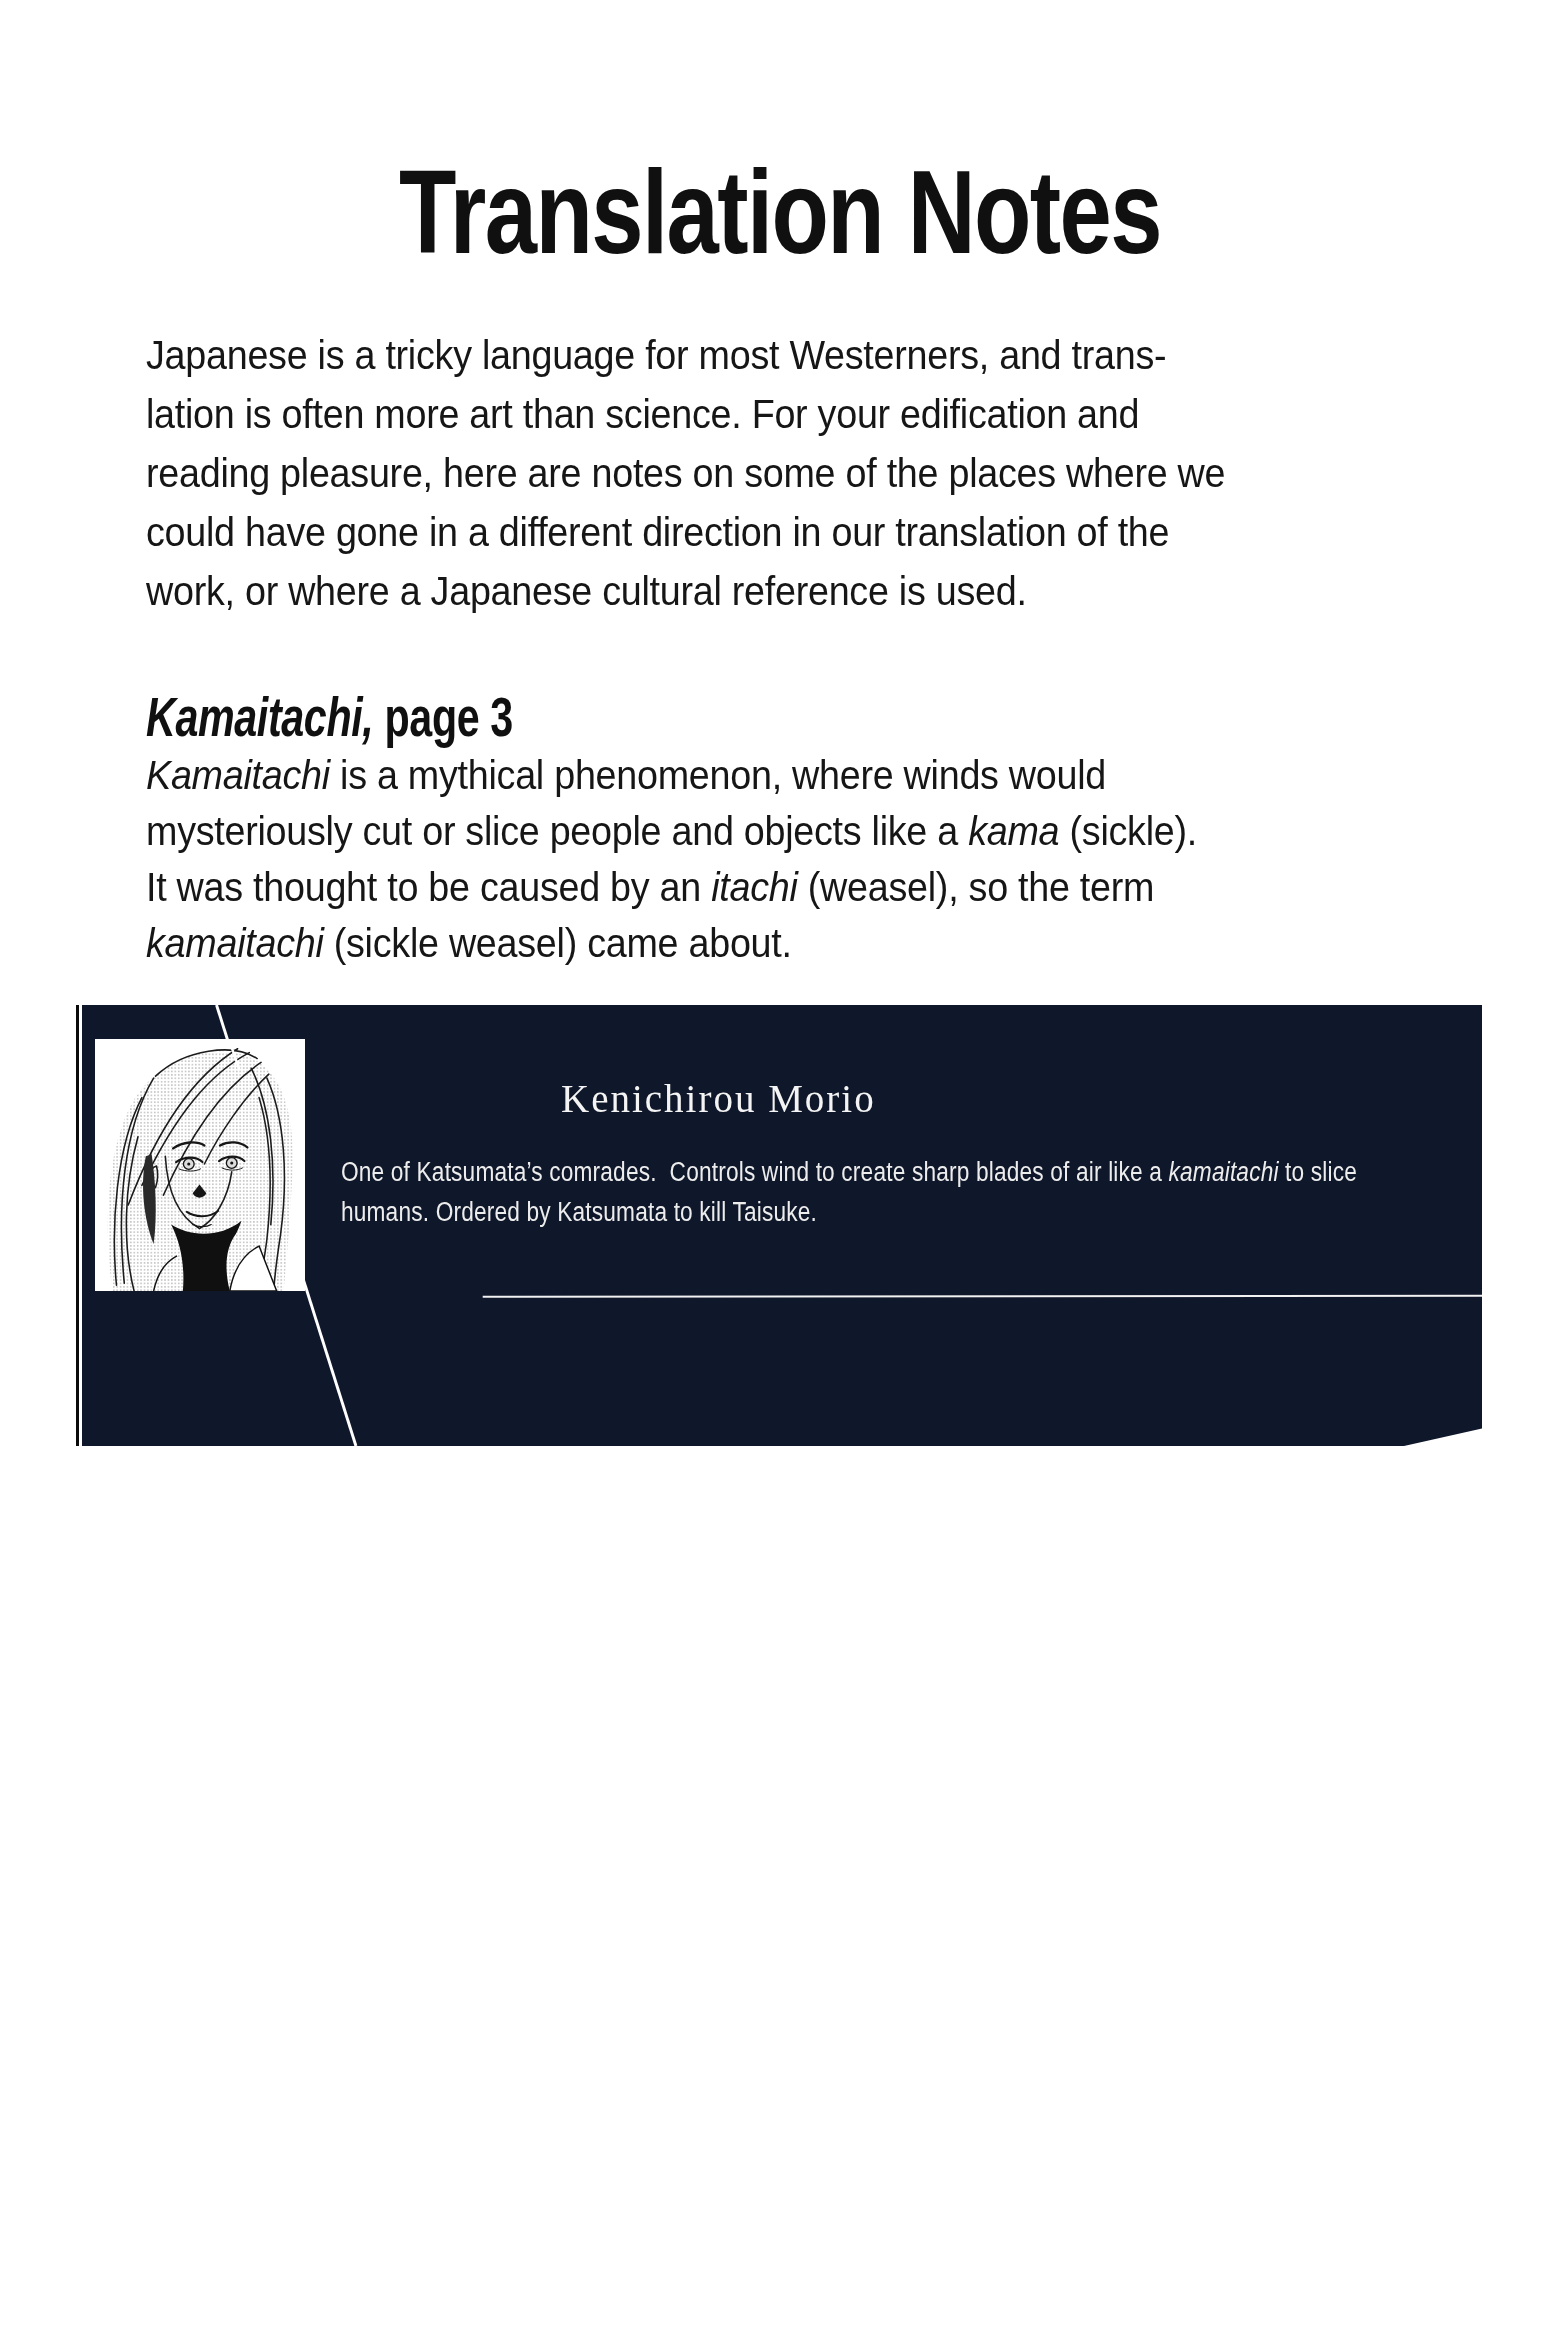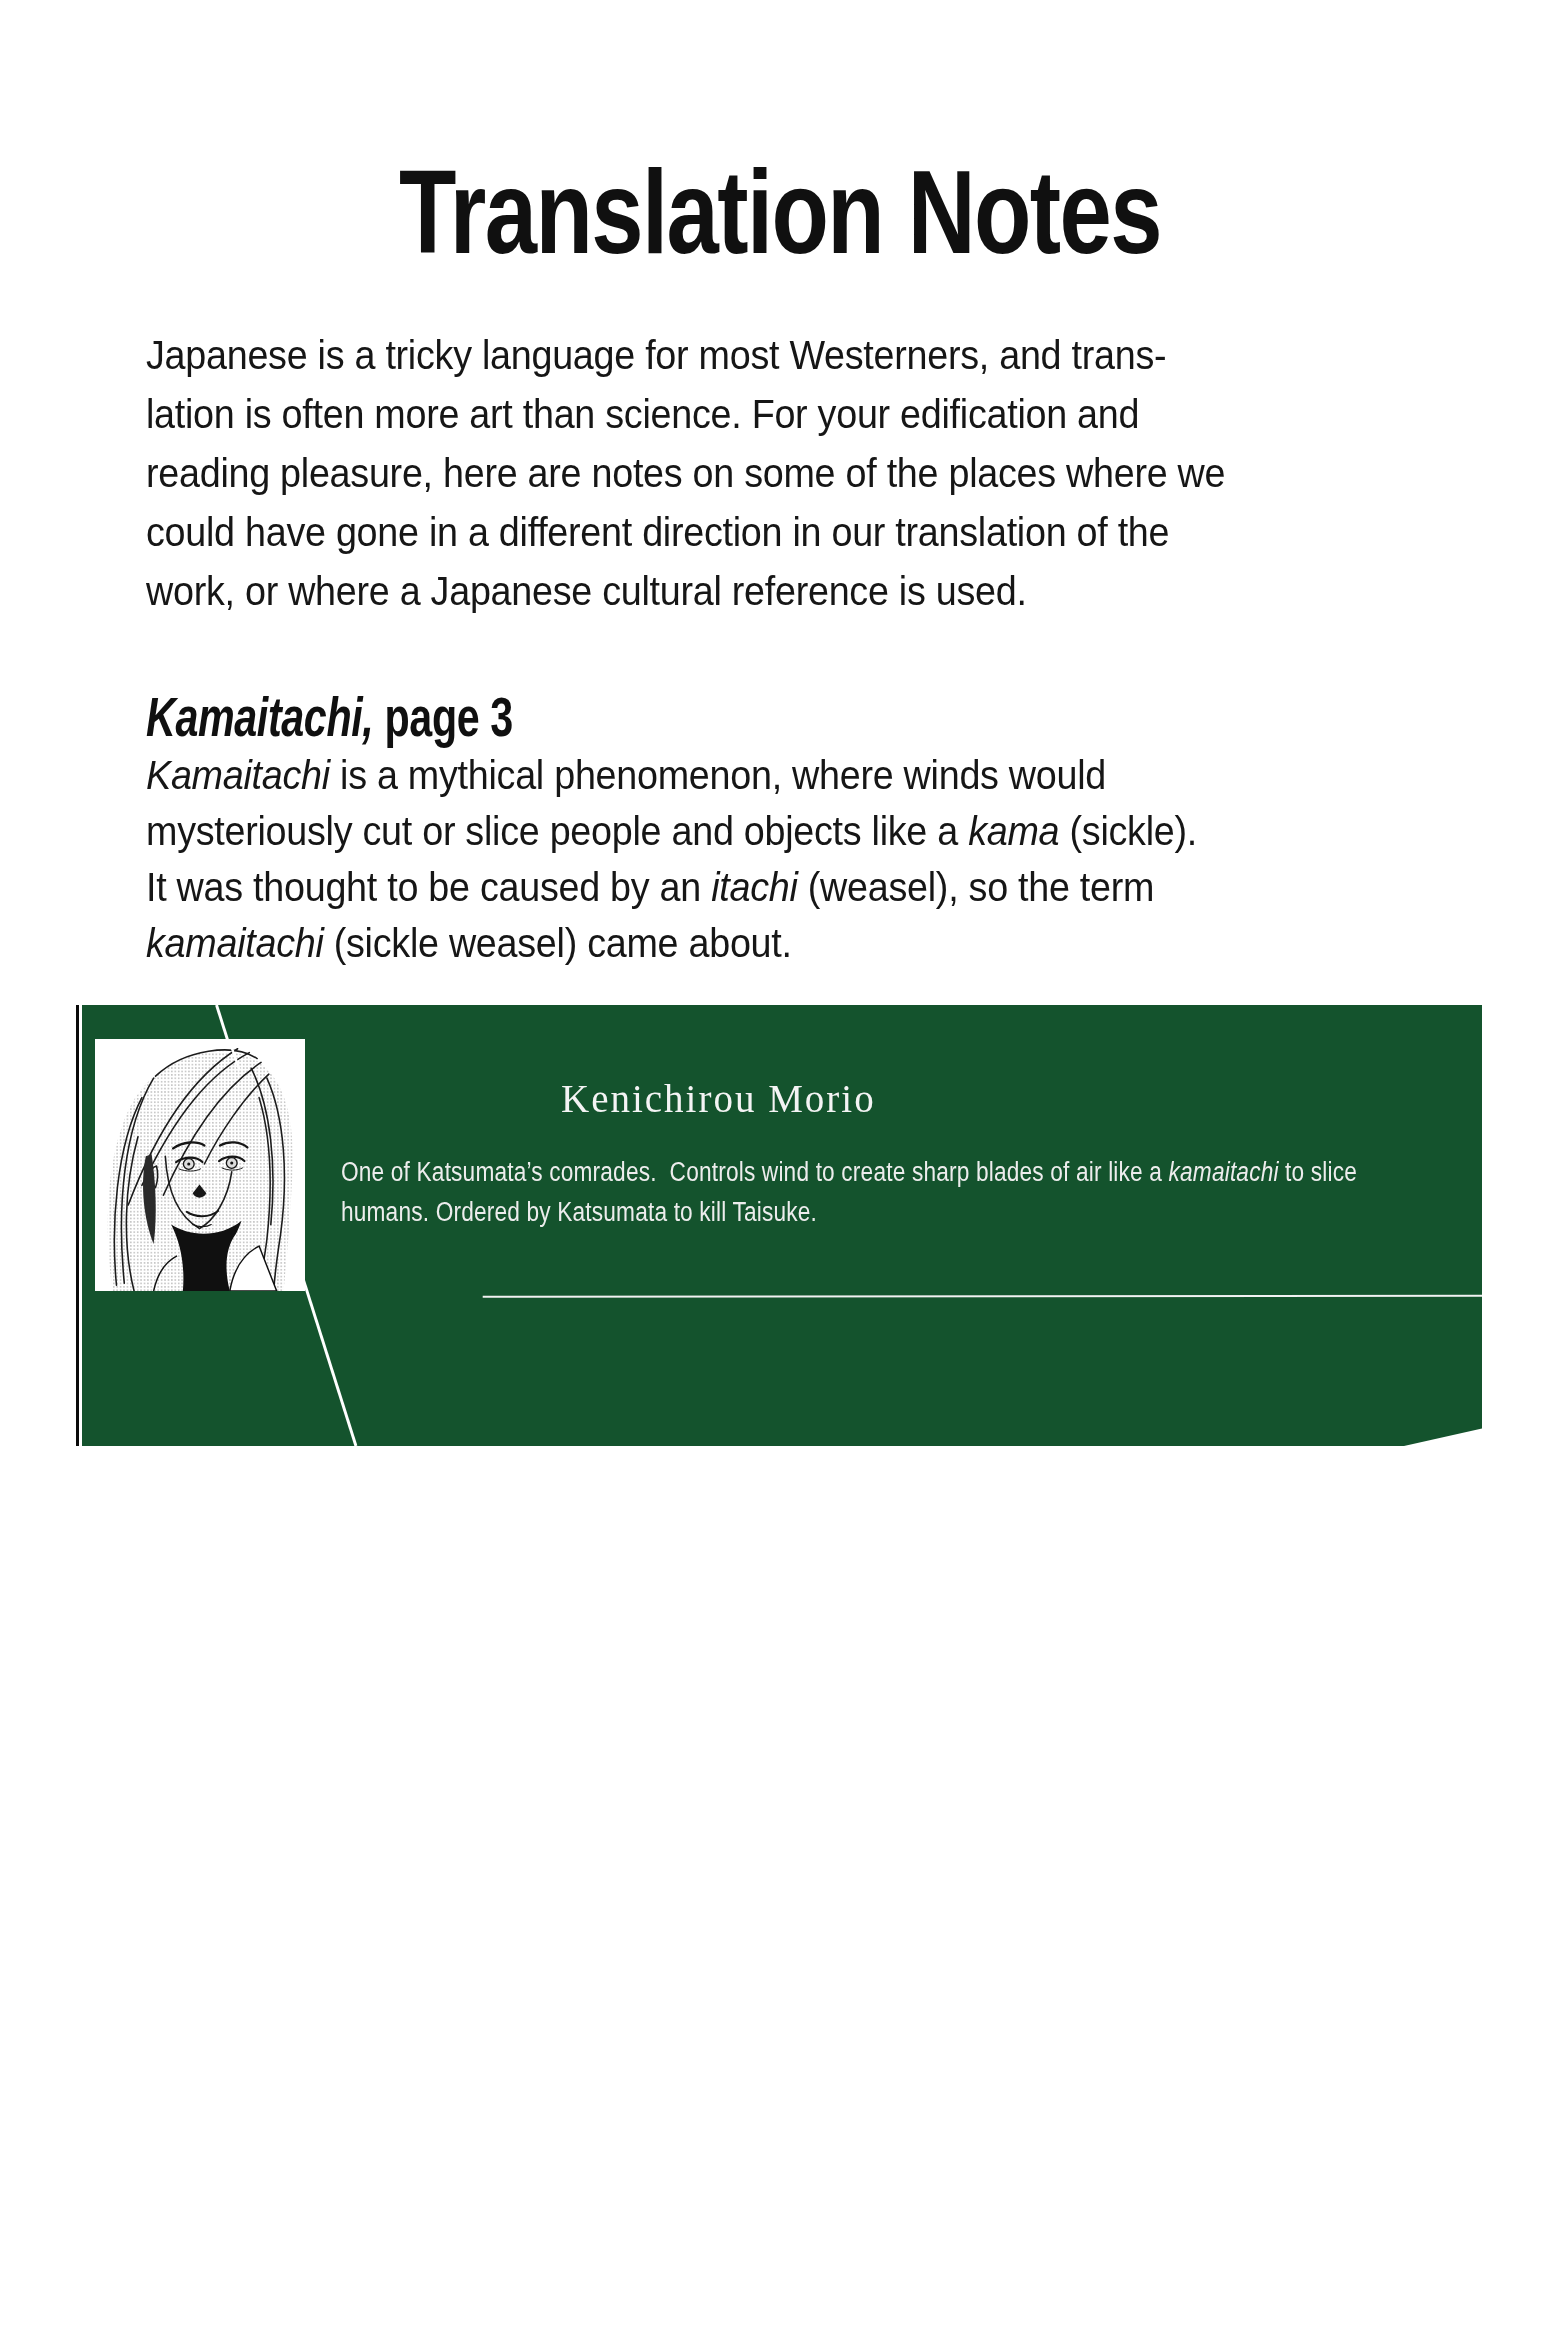--- a/index.html
+++ b/index.html
@@ -33,21 +33,21 @@
   }
 
   .tline { white-space:pre; }
   .it { font-style:italic; }
 
   .card-left-rule {
     position:absolute; left:76px; top:1005px; width:2.9px; height:441px; background:#0a0a0a;
   }
   .card {
     position:absolute; left:82px; top:1005px; width:1400px; height:441px;
-    background:#14532d; color:#ffffff;
+    background:#0f172a; color:#ffffff;
   }
   .card svg.layer { position:absolute; left:0; top:0; width:100%; height:100%; }
   .portrait {
     position:absolute; left:12.7px; top:34px; width:210px; height:252px;
     background:#ffffff; display:block;
   }
   .char-name {
     position:absolute; left:479px; top:74px;
     font-family:"Liberation Serif", serif; font-size:39px; line-height:1;
     letter-spacing:2px; color:#f4f4f4; white-space:pre;

